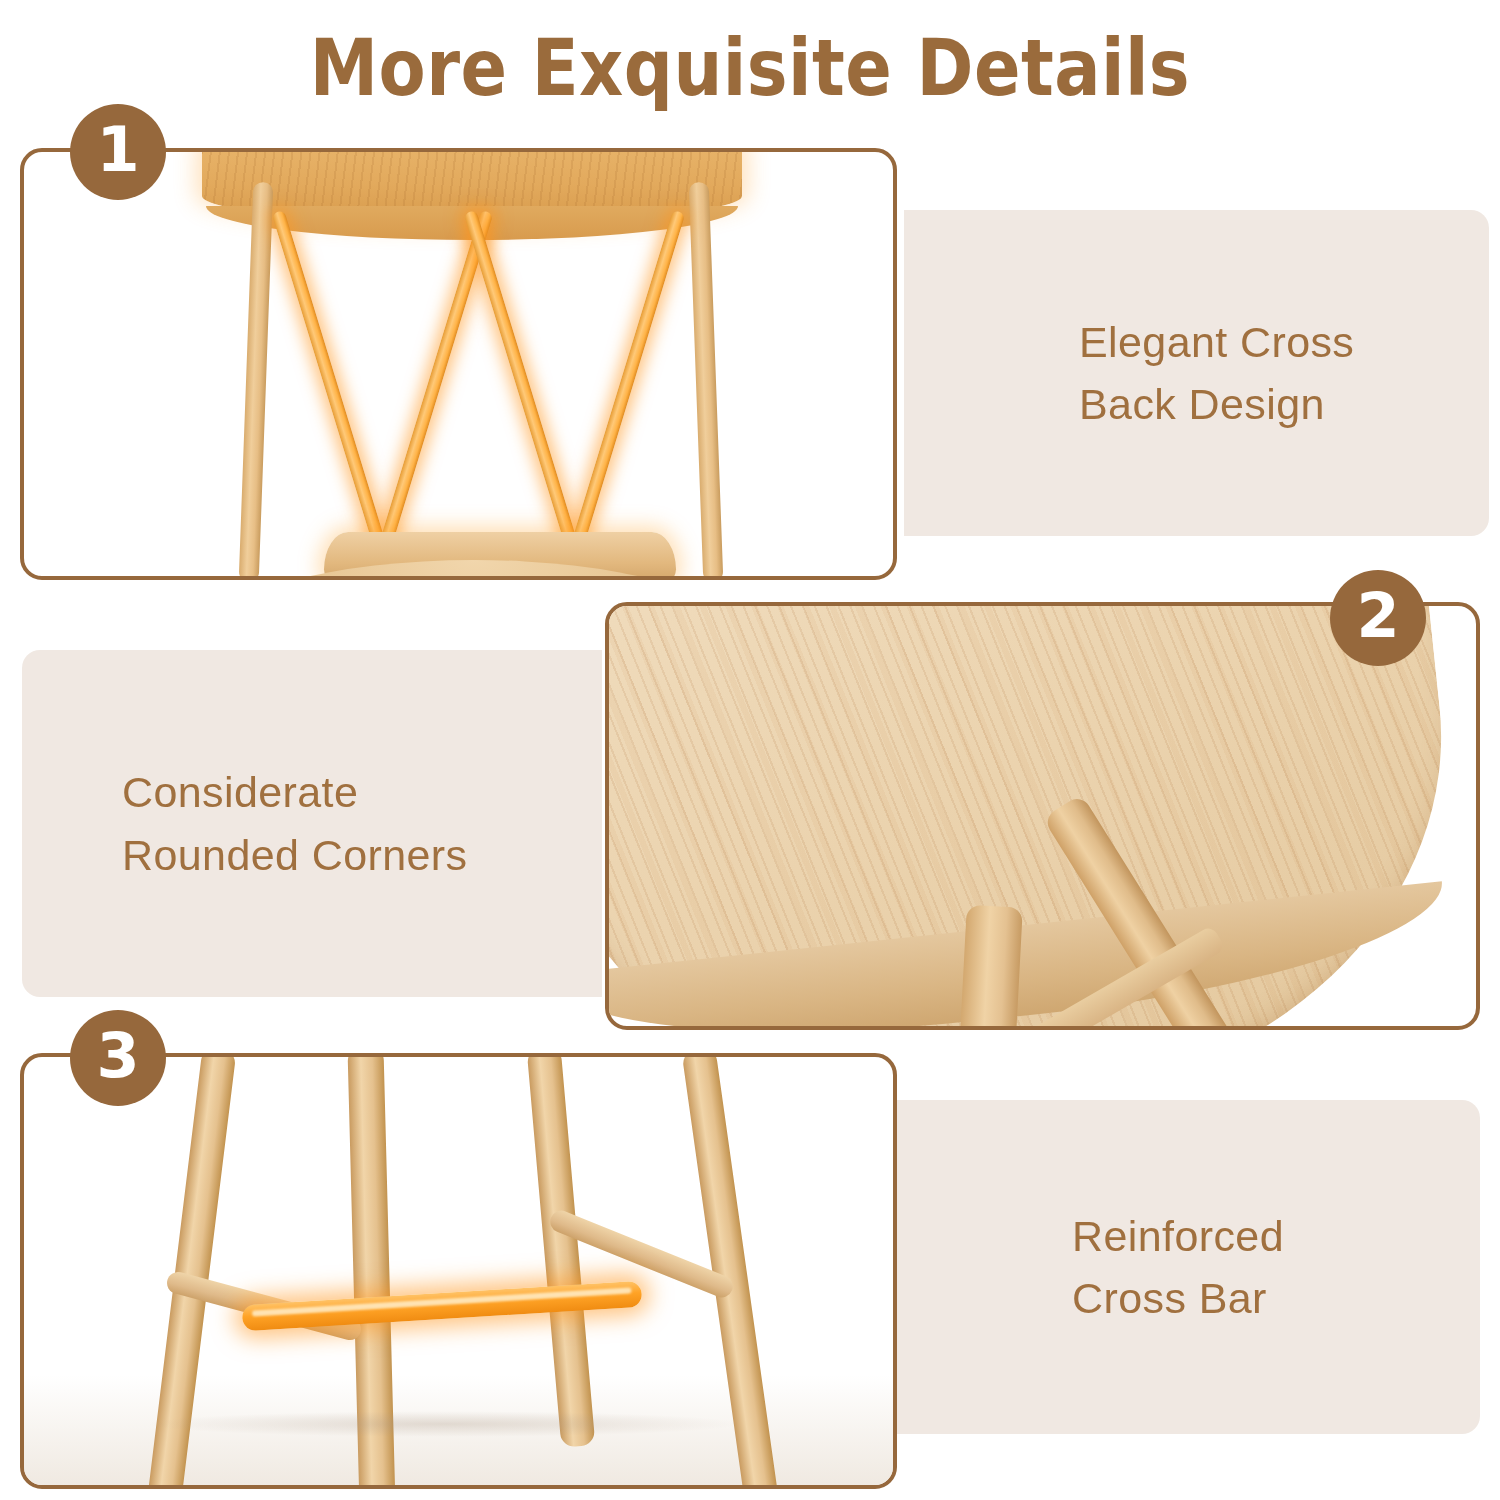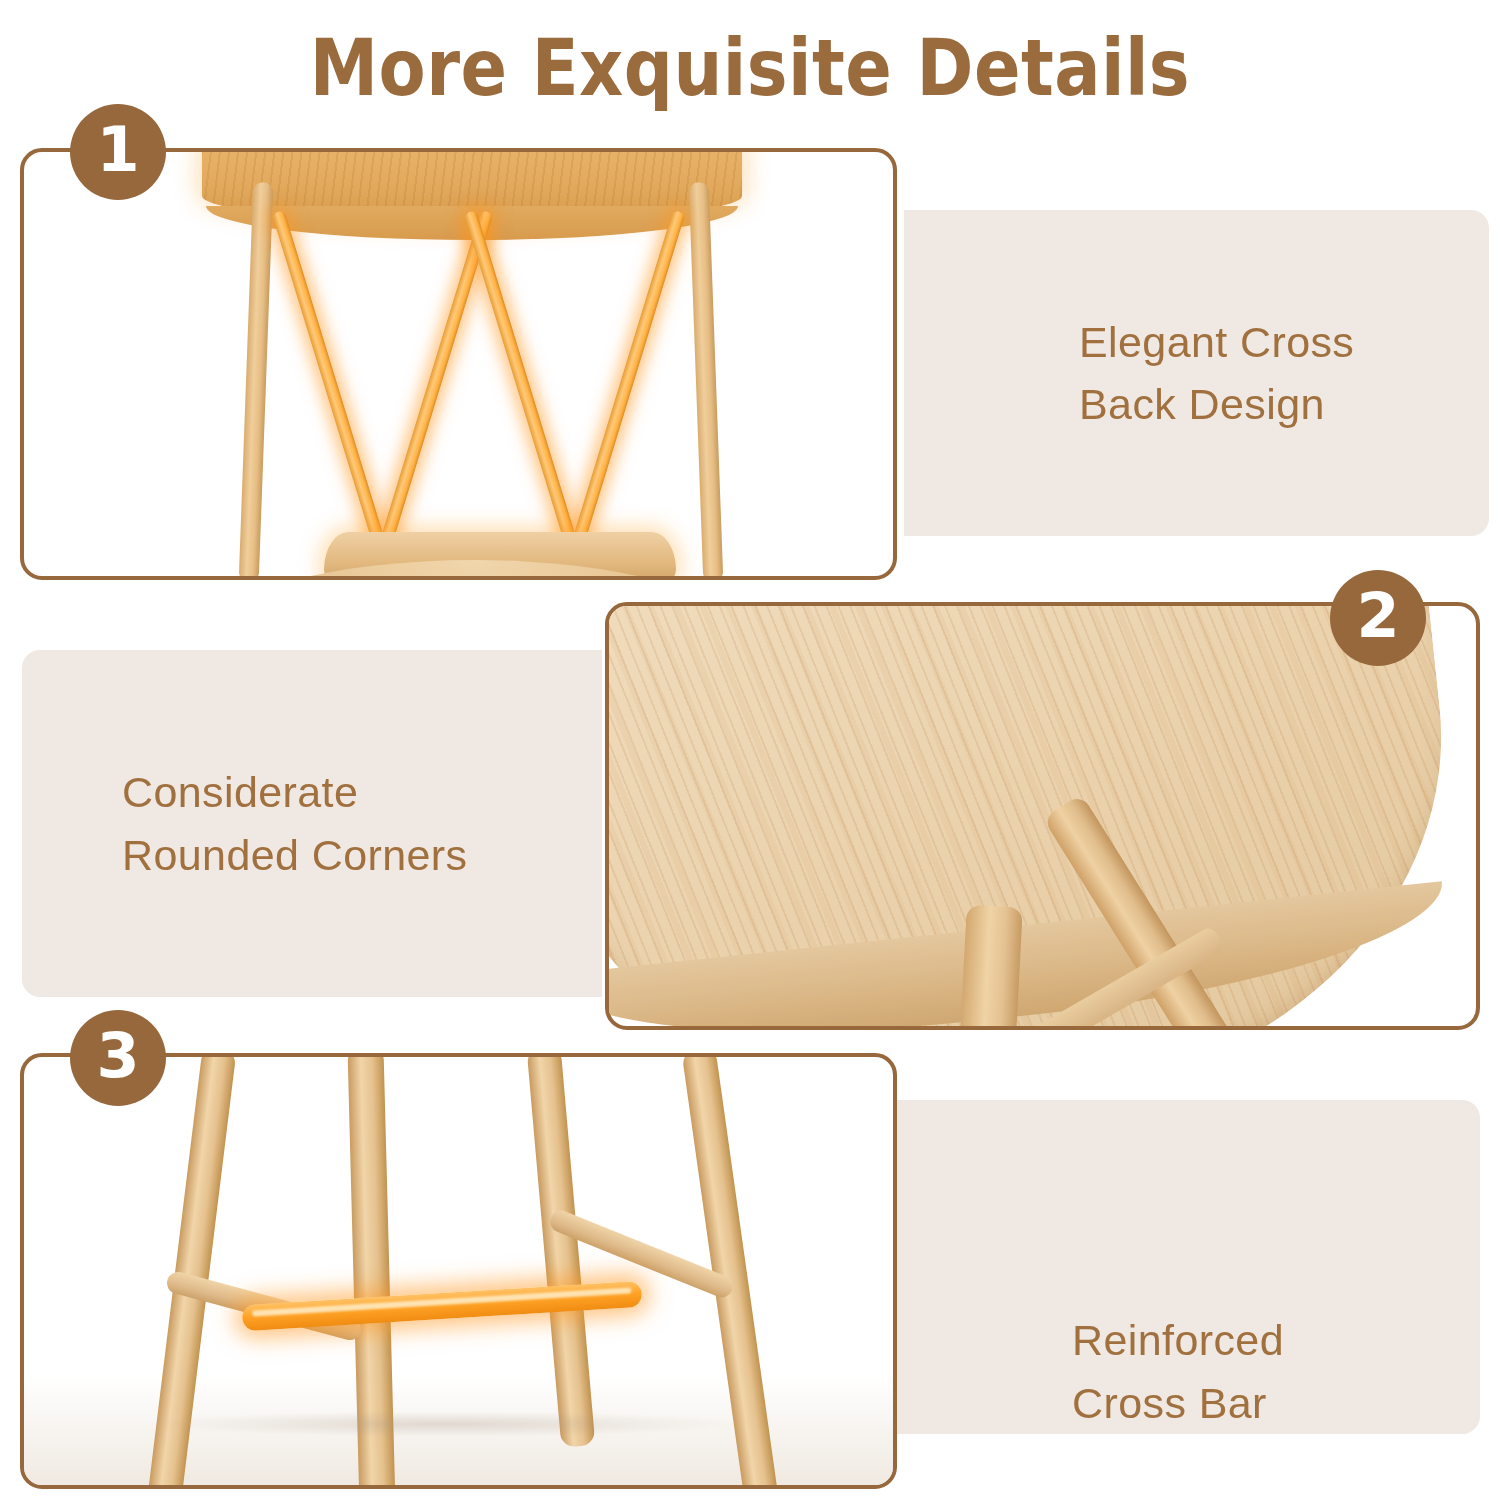--- a/index.html
+++ b/index.html
@@ -68,21 +68,20 @@
     border-radius: 18px 0 0 18px;
     padding-left: 100px;
   }
   #panel-3 {
     left: 897px;
     top: 1100px;
     width: 583px;
     height: 334px;
     border-radius: 0 18px 18px 0;
     padding-left: 175px;
-    align-items: flex-end;
   }
 
   
   .photo-card {
     position: absolute;
     border: 4px solid #96683C;
     border-radius: 22px;
     background: #ffffff;
     box-sizing: border-box;
     overflow: hidden;

